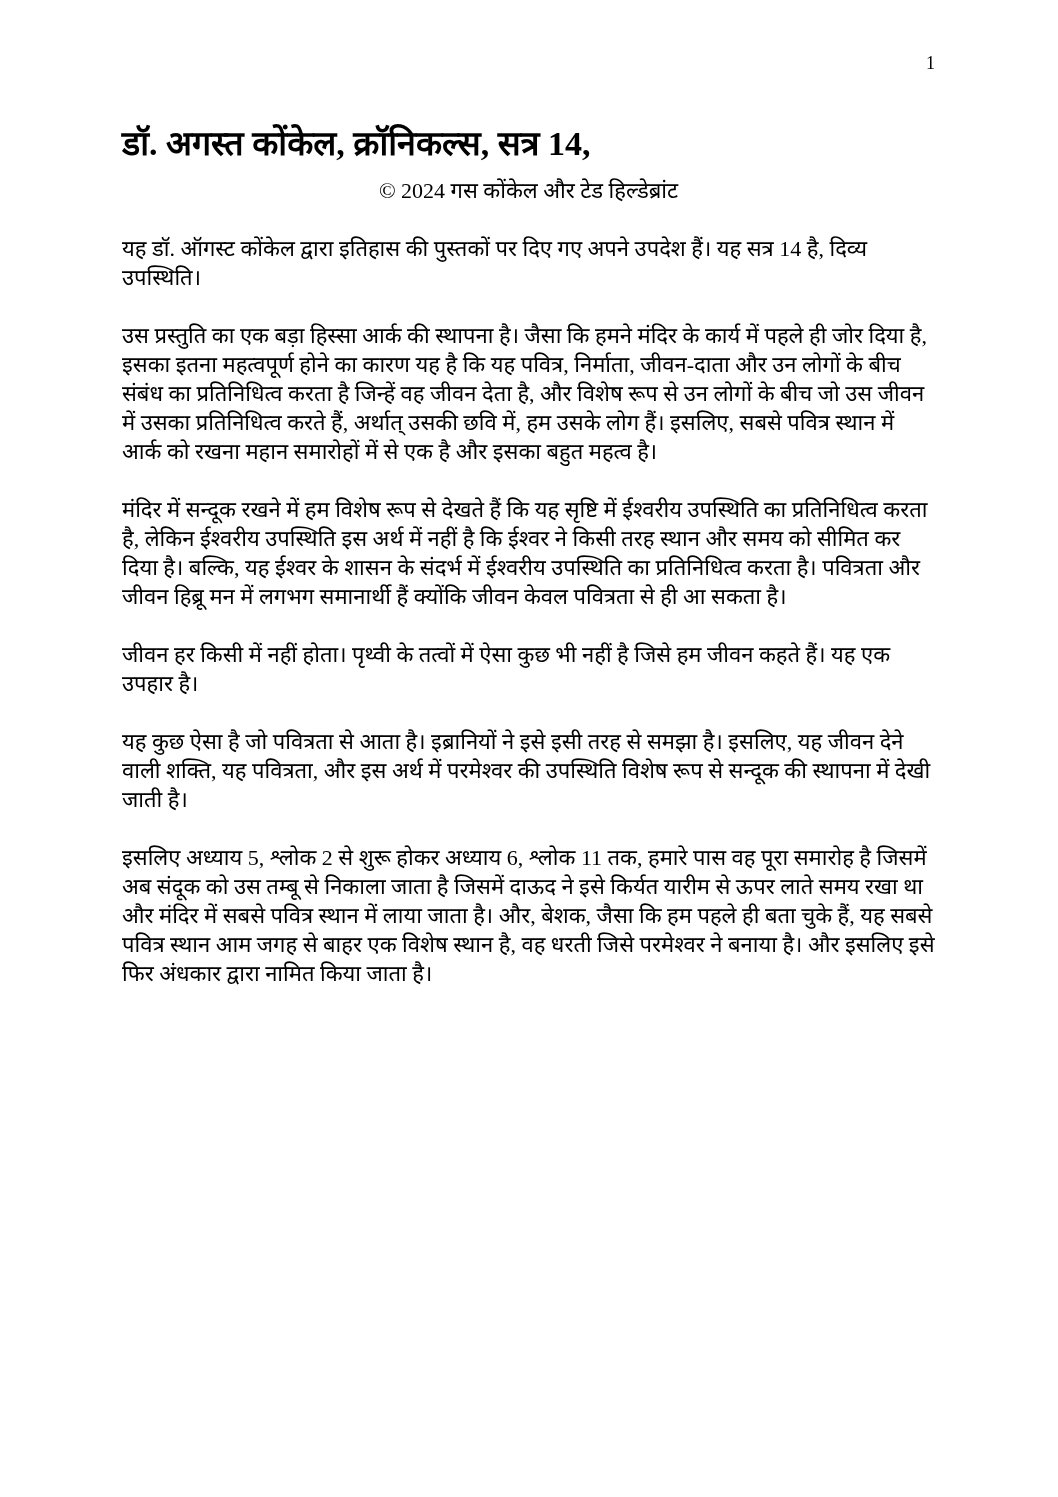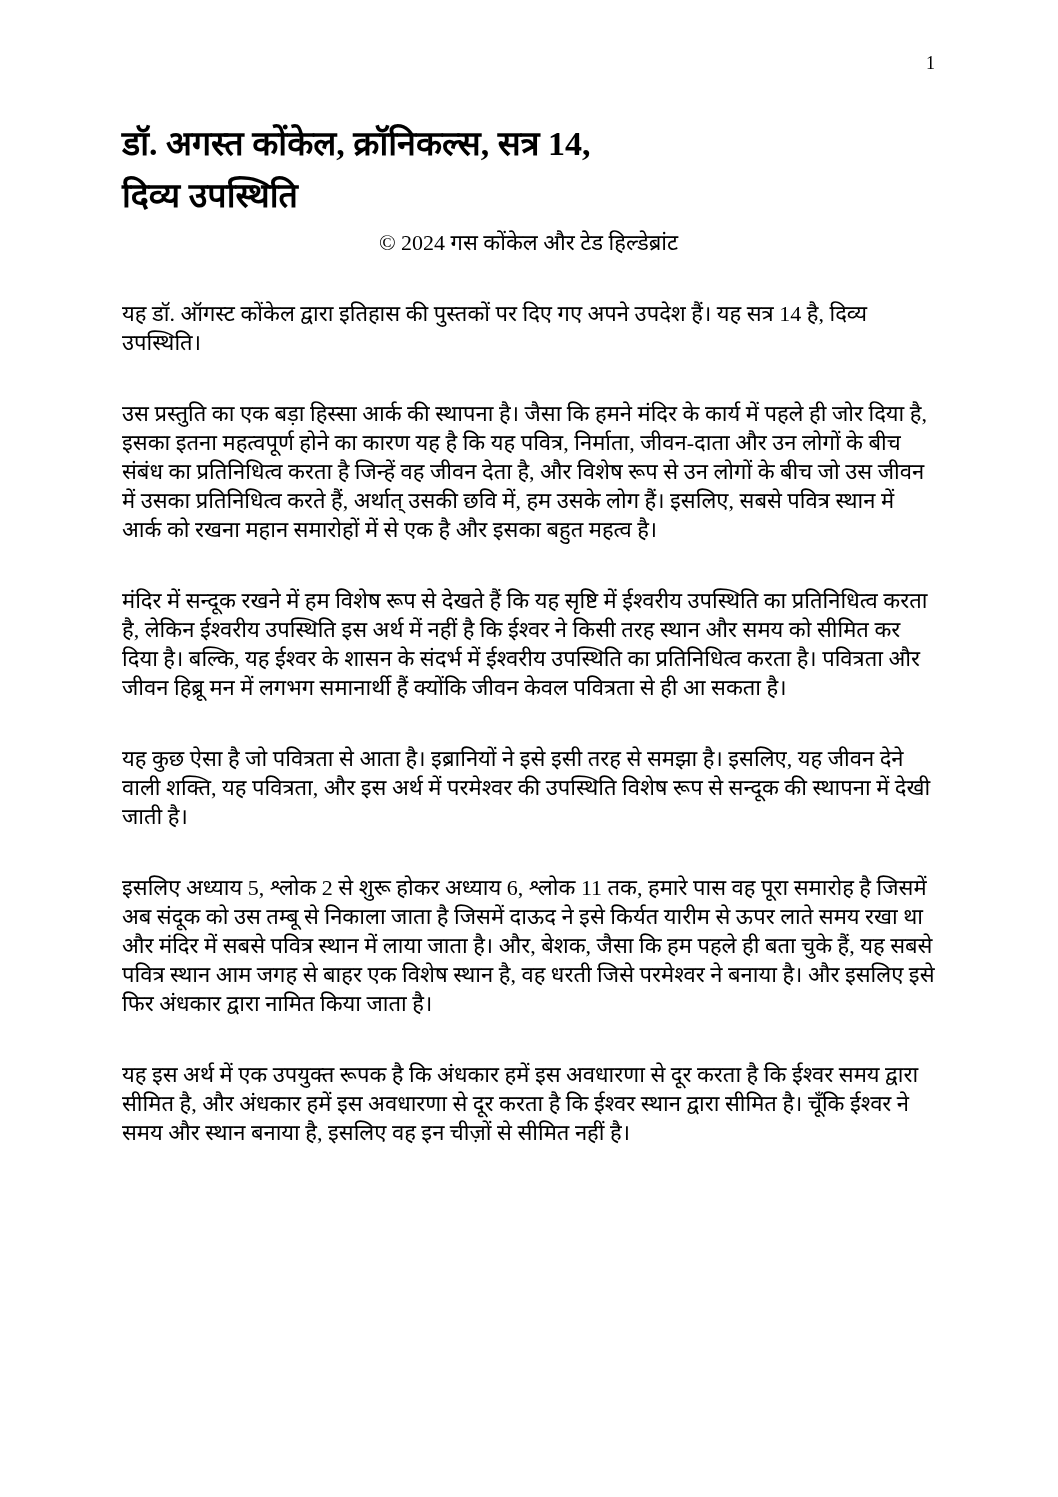--- a/index.html
+++ b/index.html
@@ -44,44 +44,44 @@
     font-size: 22px;
     line-height: 28px;
     text-align: center;
     font-weight: normal;
     font-family: Liberation Serif, serif;
   }
   .body-text {
     margin-top: 8px;
   }
   .body-text p {
-    margin: 42px 0 0 0;
+    margin: 29px 0 0 0;
     font-size: 22px;
     line-height: 29px;
     text-align: left;
     font-weight: normal;
   }
 </style>
 </head>
 <body>
 
 <div class="page">
 
   <div class="page-number">1</div>
 
   <div class="content">
 
-    <h1 class="doc-title"><span>डॉ. अगस्त कोंकेल, क्रॉनिकल्स, सत्र 14,</span><br><span>दिव्य उपस्थिति</span></h1>
+    <h1 class="doc-title"><span>डॉ. अगस्त कोंकेल, क्रॉनिकल्स, सत्र 14,</span><br></h1>
 
     <div class="copyright">© 2024 गस कोंकेल और टेड हिल्डेब्रांट</div>
 
     <div class="body-text">
       <p>यह डॉ. ऑगस्ट कोंकेल द्वारा इतिहास की पुस्तकों पर दिए गए अपने उपदेश हैं। यह सत्र 14 है, दिव्य उपस्थिति।</p>
       <p>उस प्रस्तुति का एक बड़ा हिस्सा आर्क की स्थापना है। जैसा कि हमने मंदिर के कार्य में पहले ही जोर दिया है, इसका इतना महत्वपूर्ण होने का कारण यह है कि यह पवित्र, निर्माता, जीवन-दाता और उन लोगों के बीच संबंध का प्रतिनिधित्व करता है जिन्हें वह जीवन देता है, और विशेष रूप से उन लोगों के बीच जो उस जीवन में उसका प्रतिनिधित्व करते हैं, अर्थात् उसकी छवि में, हम उसके लोग हैं। इसलिए, सबसे पवित्र स्थान में आर्क को रखना महान समारोहों में से एक है और इसका बहुत महत्व है।</p>
       <p>मंदिर में सन्दूक रखने में हम विशेष रूप से देखते हैं कि यह सृष्टि में ईश्वरीय उपस्थिति का प्रतिनिधित्व करता है, लेकिन ईश्वरीय उपस्थिति इस अर्थ में नहीं है कि ईश्वर ने किसी तरह स्थान और समय को सीमित कर दिया है। बल्कि, यह ईश्वर के शासन के संदर्भ में ईश्वरीय उपस्थिति का प्रतिनिधित्व करता है। पवित्रता और जीवन हिब्रू मन में लगभग समानार्थी हैं क्योंकि जीवन केवल पवित्रता से ही आ सकता है।</p>
+      <p>जीवन हर किसी में नहीं होता। पृथ्वी के तत्वों में ऐसा कुछ भी नहीं है जिसे हम जीवन कहते हैं। यह एक उपहार है।</p>
       <p>यह कुछ ऐसा है जो पवित्रता से आता है। इब्रानियों ने इसे इसी तरह से समझा है। इसलिए, यह जीवन देने वाली शक्ति, यह पवित्रता, और इस अर्थ में परमेश्वर की उपस्थिति विशेष रूप से सन्दूक की स्थापना में देखी जाती है।</p>
       <p>इसलिए अध्याय 5, श्लोक 2 से शुरू होकर अध्याय 6, श्लोक 11 तक, हमारे पास वह पूरा समारोह है जिसमें अब संदूक को उस तम्बू से निकाला जाता है जिसमें दाऊद ने इसे किर्यत यारीम से ऊपर लाते समय रखा था और मंदिर में सबसे पवित्र स्थान में लाया जाता है। और, बेशक, जैसा कि हम पहले ही बता चुके हैं, यह सबसे पवित्र स्थान आम जगह से बाहर एक विशेष स्थान है, वह धरती जिसे परमेश्वर ने बनाया है। और इसलिए इसे फिर अंधकार द्वारा नामित किया जाता है।</p>
-      <p>यह इस अर्थ में एक उपयुक्त रूपक है कि अंधकार हमें इस अवधारणा से दूर करता है कि ईश्वर समय द्वारा सीमित है, और अंधकार हमें इस अवधारणा से दूर करता है कि ईश्वर स्थान द्वारा सीमित है। चूँकि ईश्वर ने समय और स्थान बनाया है, इसलिए वह इन चीज़ों से सीमित नहीं है।</p>
     </div>
 
   </div>
 
 </div>
 
 </body></html>

